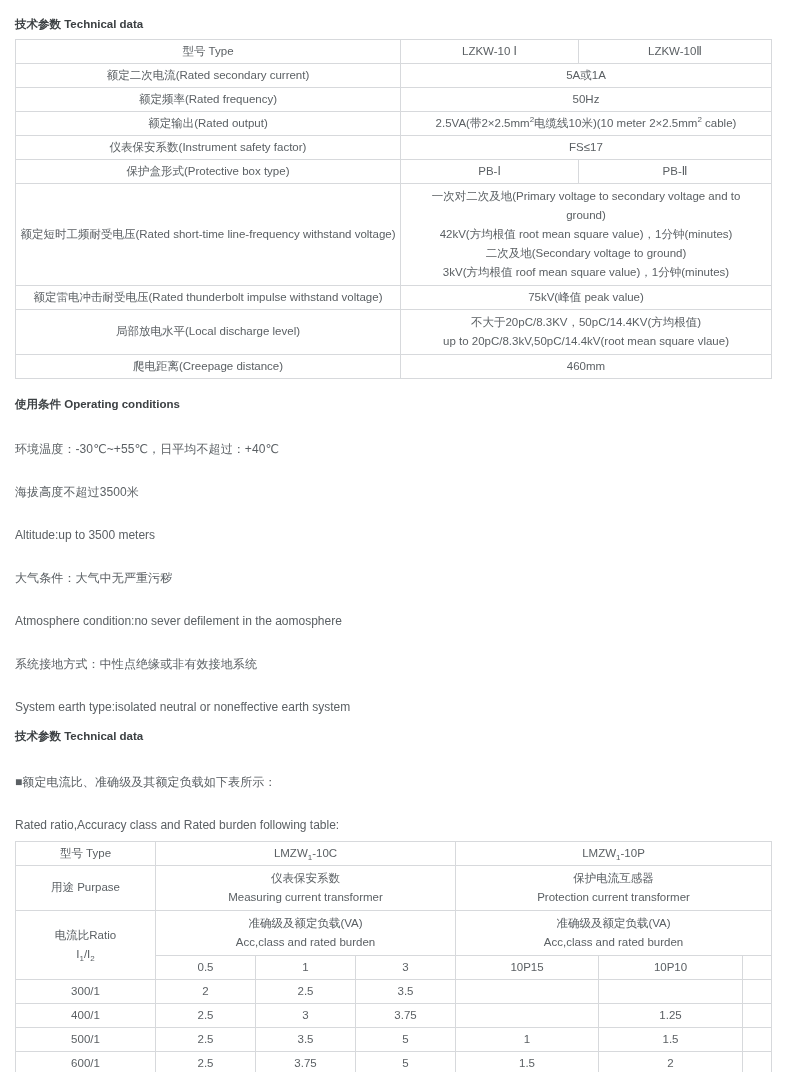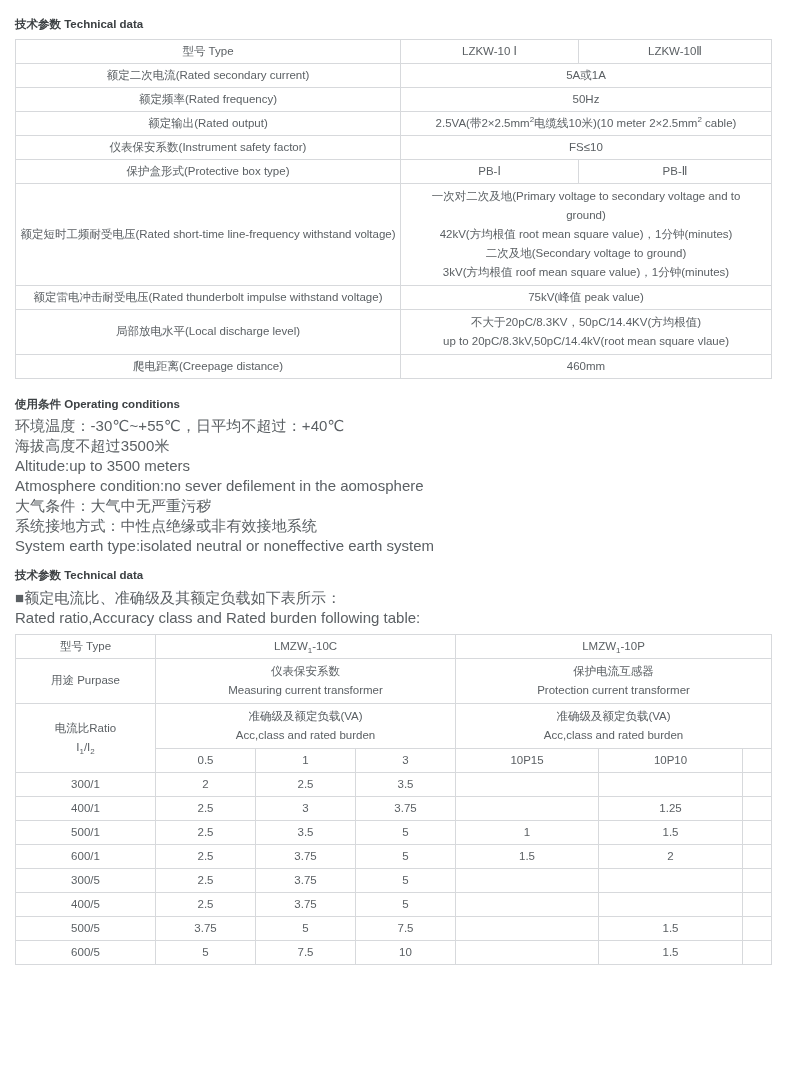--- a/index.html
+++ b/index.html
@@ -28,24 +28,25 @@
     font-weight: bold;
     color: #3c4043;
     line-height: 1;
     margin: 0;
     white-space: nowrap;
   }
   .sec-head .en { font-weight: bold; }
 
   
   .line {
-    font-size: 15px;
+    font-size: 12px;
     line-height: 20px;
     color: #5b6064;
     white-space: nowrap;
+    margin-top: 23px;
   }
   .line.cn { letter-spacing: 0.1px; }
 
   
   table.grid {
     border-collapse: collapse;
     width: 756px;
     table-layout: fixed;
     font-size: 11.5px;
     color: #5b6064;
@@ -111,21 +112,21 @@
       </tr>
 
       <tr>
         <td>额定输出(Rated output)</td>
         <td colspan="2" class="nowrap"><span>2.5VA(带2×2.5mm</span><sup>2</sup><span>电缆线10米)(10 meter 2×2.5mm</span><sup>2</sup><span> cable)</span></td>
       </tr>
 
 
       <tr>
         <td>仪表保安系数(Instrument safety factor)</td>
-        <td colspan="2">FS≤10</td>
+        <td colspan="2">FS≤17</td>
       </tr>
 
       <tr>
         <td>保护盒形式(Protective box type)</td>
         <td>PB-Ⅰ</td>
         <td>PB-Ⅱ</td>
       </tr>
 
 
       <tr>
@@ -165,22 +166,22 @@
     <span>使用条件</span>
     <span class="en">Operating conditions</span>
   </div>
 
   <div class="gap-6"></div>
 
   <div>
     <div class="line cn">环境温度：-30℃~+55℃，日平均不超过：+40℃</div>
     <div class="line cn">海拔高度不超过3500米</div>
     <div class="line">Altitude:up to 3500 meters</div>
+    <div class="line cn">大气条件：大气中无严重污秽</div>
     <div class="line">Atmosphere condition:no sever defilement in the aomosphere</div>
-    <div class="line cn">大气条件：大气中无严重污秽</div>
     <div class="line cn">系统接地方式：中性点绝缘或非有效接地系统</div>
     <div class="line">System earth type:isolated neutral or noneffective earth system</div>
   </div>
 
   <div class="gap-14"></div>
 
   <div class="sec-head">
     <span>技术参数</span>
     <span class="en">Technical data</span>
   </div>

